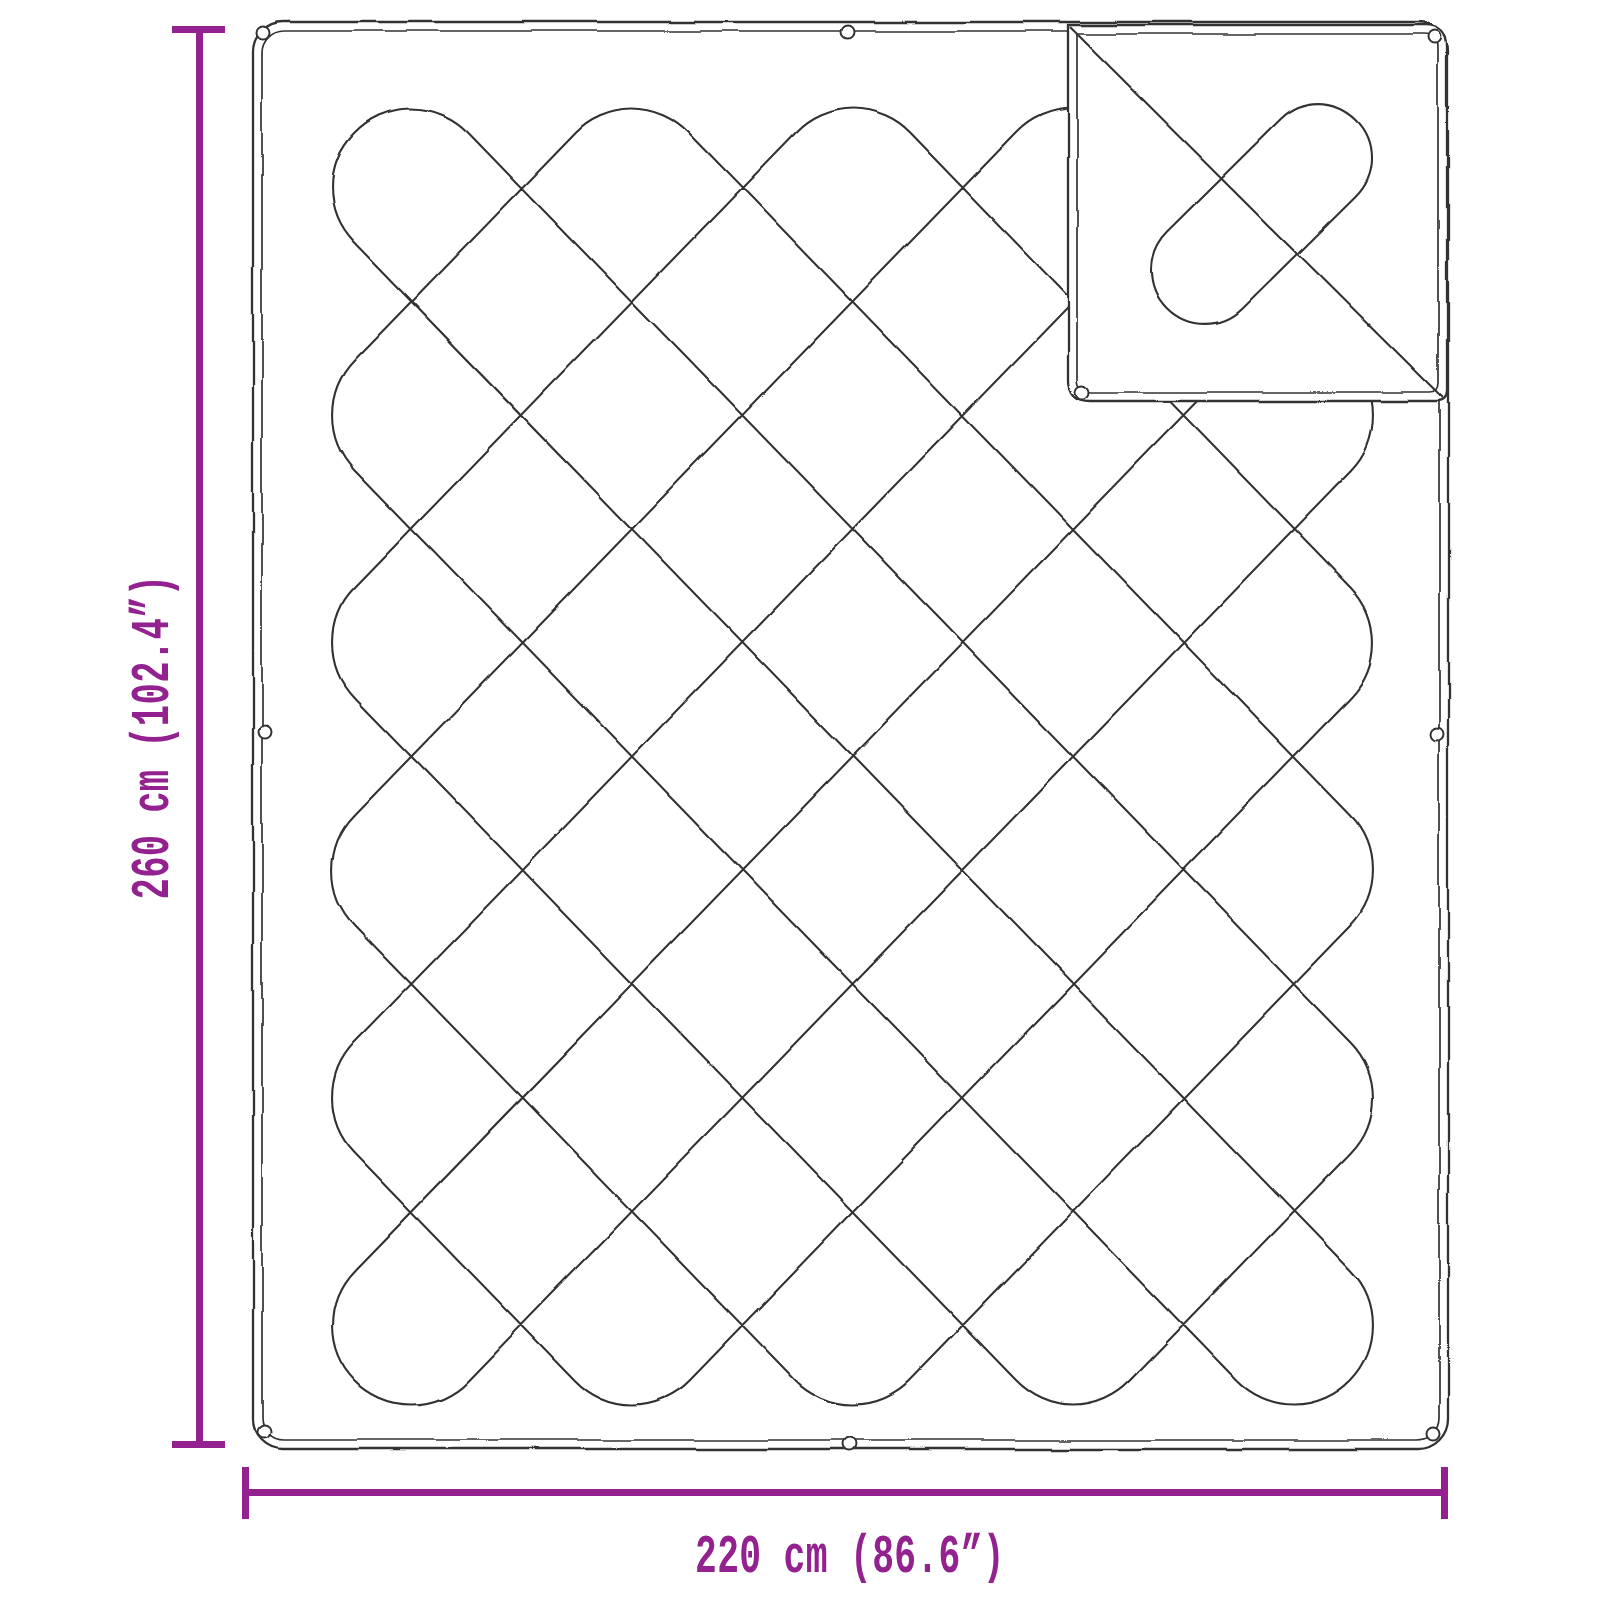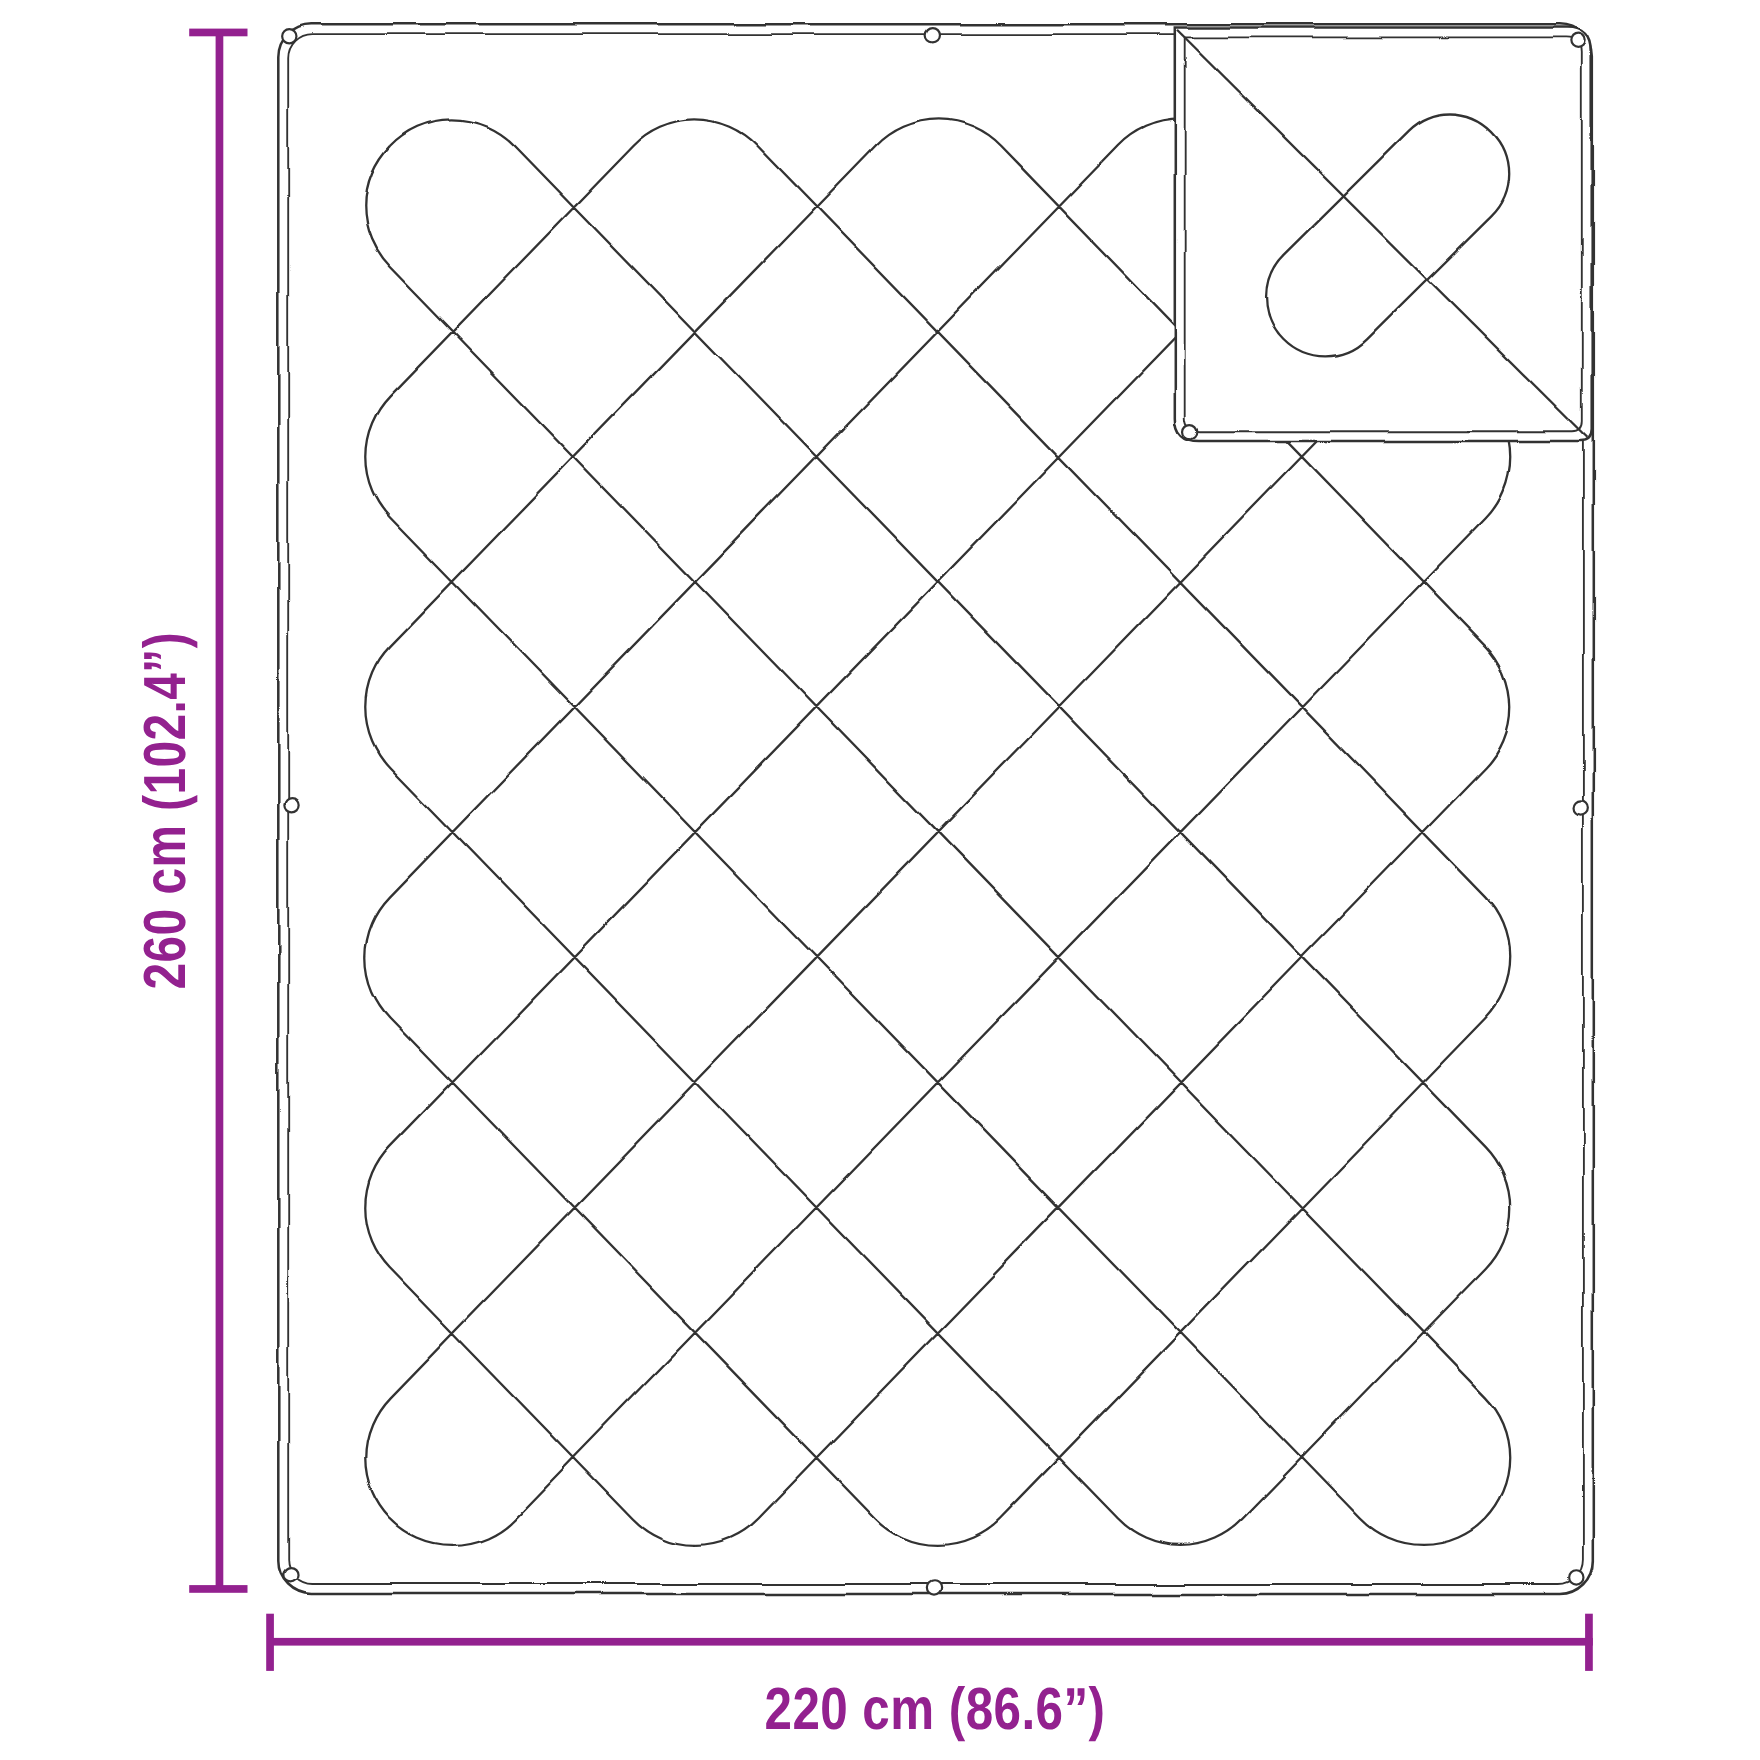--- a/index.html
+++ b/index.html
@@ -1,20 +1,20 @@
 <!DOCTYPE html>
 <html><head>
 <meta charset="utf-8">
 <style>
   html, body { margin: 0; padding: 0; background: #ffffff; }
   .stage {
     position: relative;
     width: 1600px; height: 1600px;
     background: #ffffff;
-    font-family: Liberation Sans, sans-serif;
+    font-family: Liberation Mono, monospace;
     overflow: hidden;
   }
   svg { display: block; }
   .ln   { fill: none; stroke-width: 2.1; }
   .bOut { fill: #ffffff; stroke-width: 2.3; }
   .bIn  { fill: none; stroke-width: 1.7; }
   .flapFill { fill: #ffffff; stroke-width: 2.3; }
   .flapIn   { fill: none; stroke-width: 1.7; }
   .eyelet   { fill: #ffffff; stroke-width: 2; }
   .dimLabel { font-weight: bold; font-size: 54px; letter-spacing: 0.5px; }

